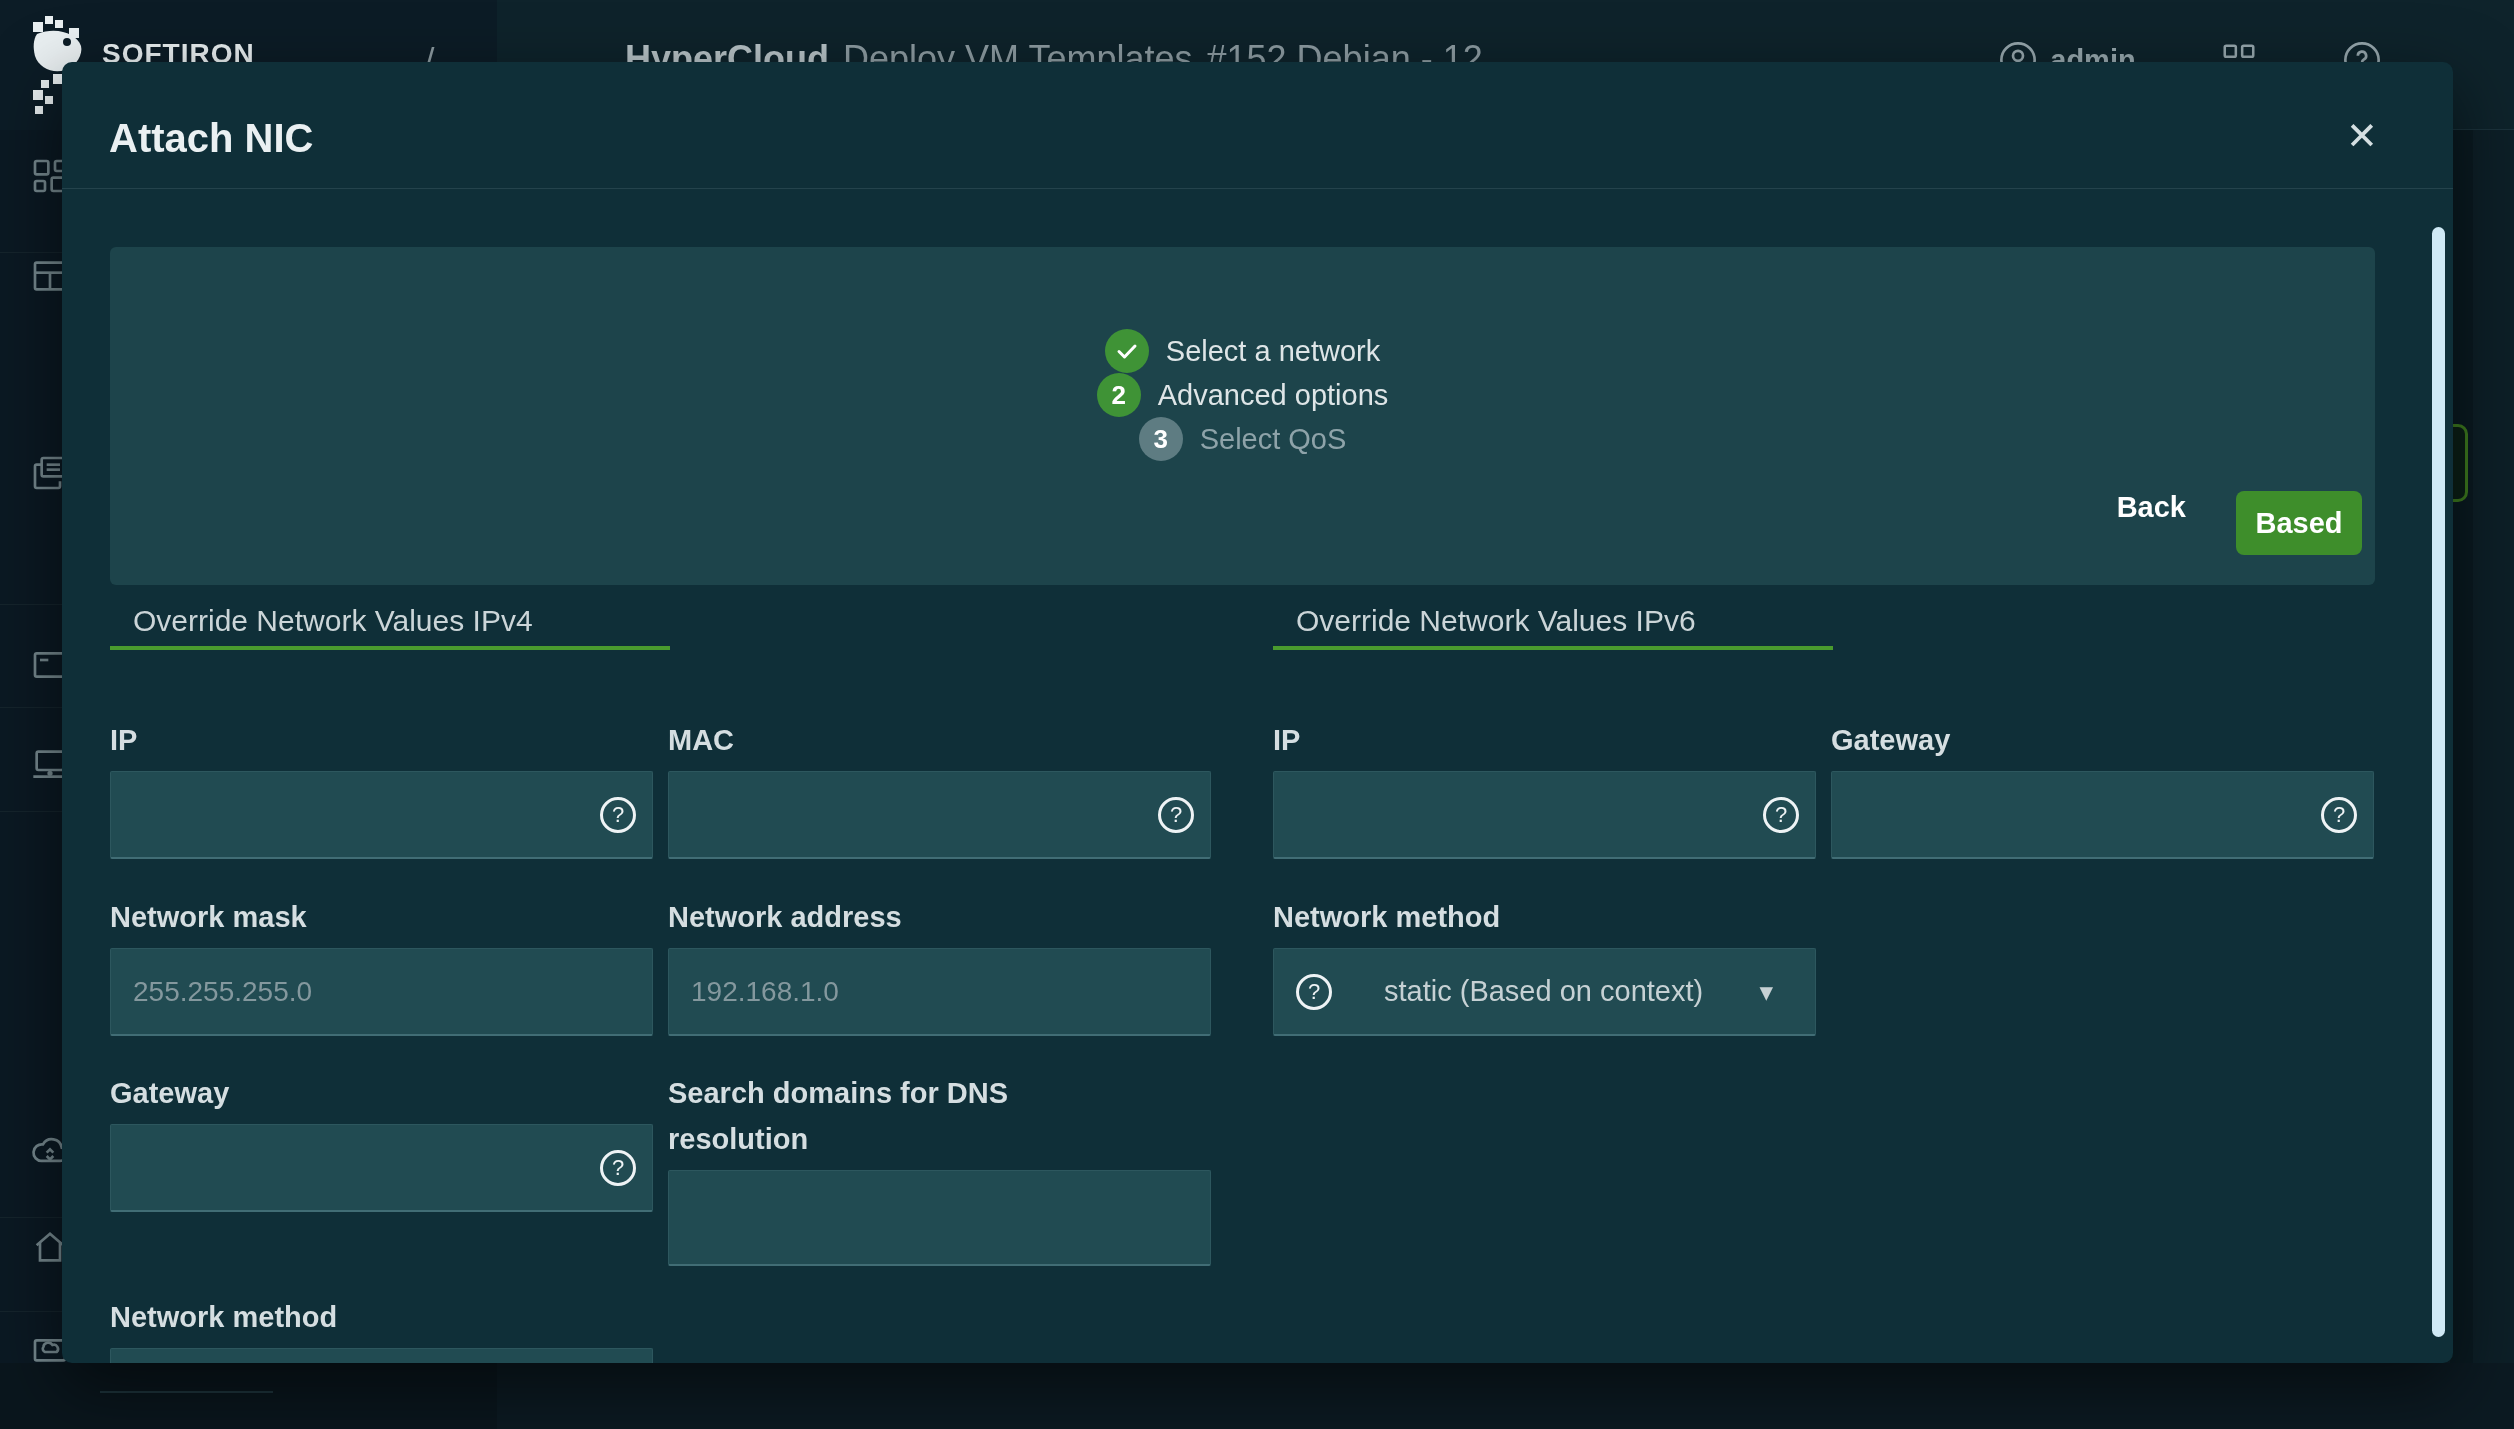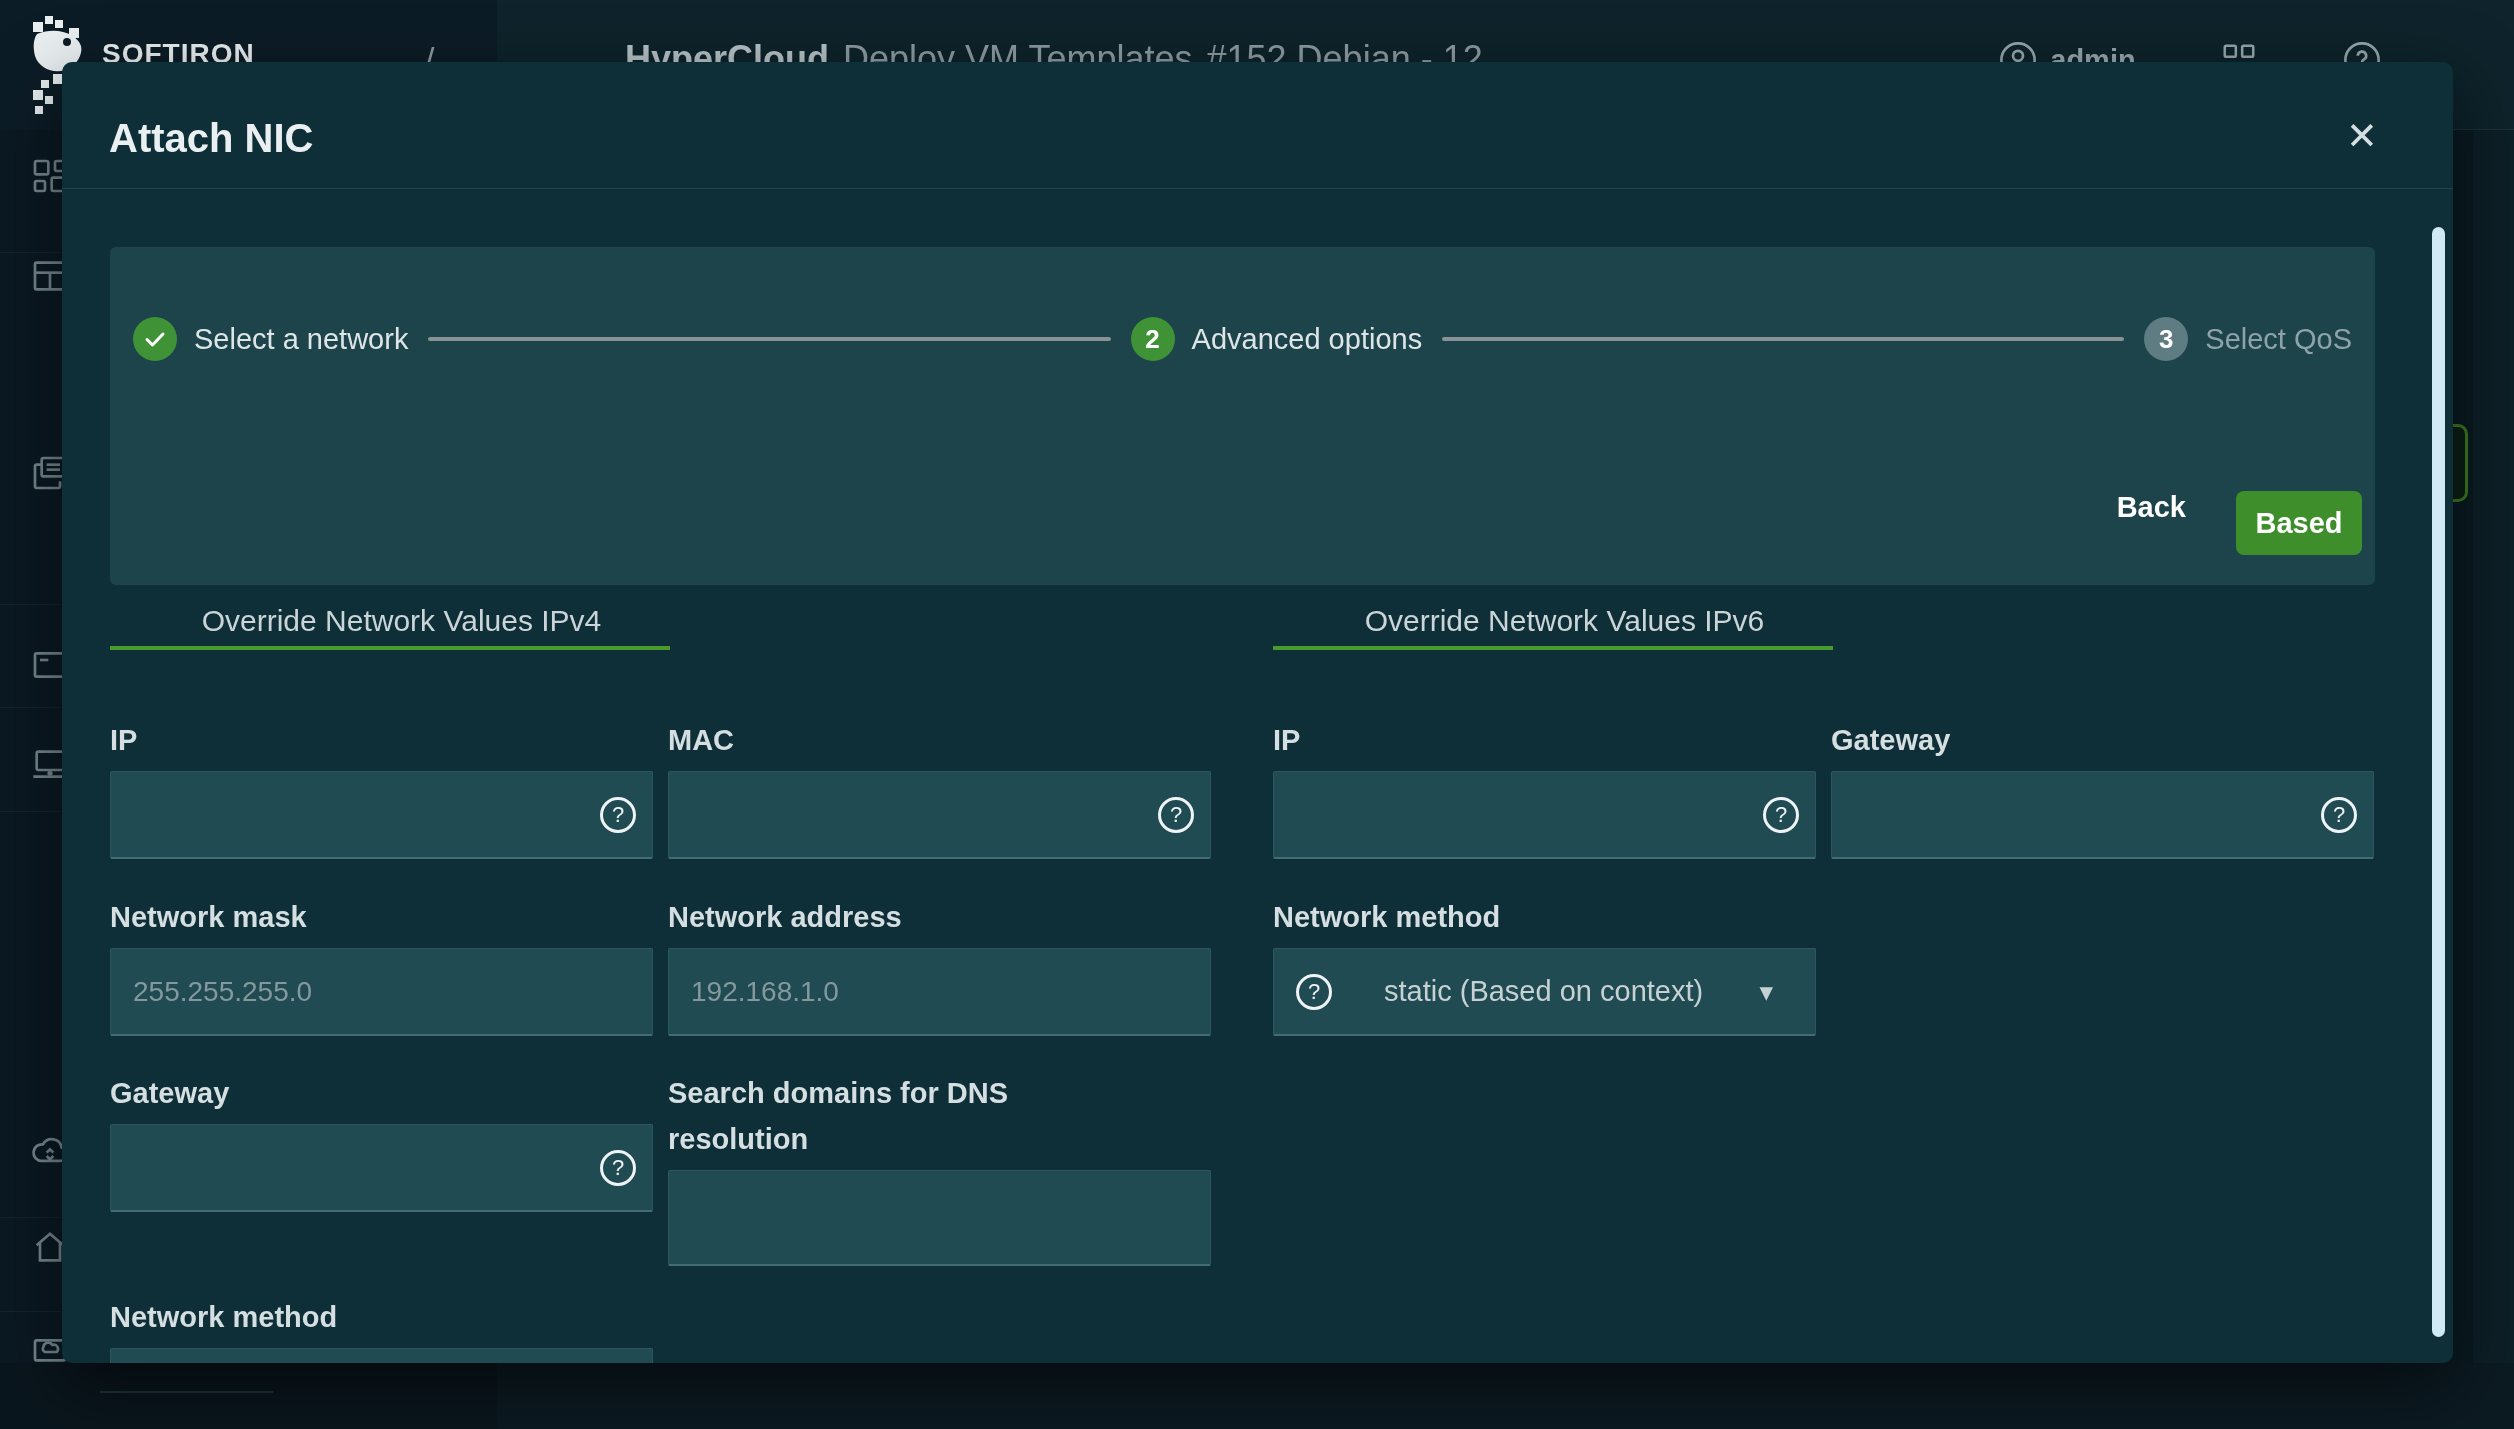--- a/index.html
+++ b/index.html
@@ -28,33 +28,33 @@
   .right-strip{position:absolute;left:2450px;top:130px;width:23px;height:1233px;background:#0a1a21;}
   .green-sliver{position:absolute;left:2402px;top:424px;width:66px;height:78px;border:3px solid #3e7c1f;border-radius:10px;background:#0b1f16;z-index:5;}
 
   
   .modal{position:absolute;left:62px;top:62px;width:2391px;height:1301px;background:#0f2f38;border-radius:10px;overflow:hidden;z-index:10;box-shadow:0 24px 70px rgba(0,0,0,.55);}
   .m-title{position:absolute;left:47px;top:54px;font-size:40px;font-weight:800;color:#eaf0f2;}
   .m-close{position:absolute;left:2276px;top:50px;width:48px;height:48px;background:transparent;border:0;color:#d5dfe2;font-size:38px;line-height:48px;text-align:center;cursor:pointer;padding:0;}
   .m-hline{position:absolute;left:0;top:126px;width:2391px;height:1px;background:#24434c;}
 
   .panel{position:absolute;left:48px;top:185px;width:2265px;height:338px;background:#1d444b;border-radius:6px;}
-  .stepper{position:absolute;left:23px;right:23px;top:70px;height:44px;display:flex;align-items:center;}
+  .stepper{position:absolute;left:23px;right:23px;top:82px;height:44px;display:flex;align-items:center;flex-direction:column;}
   .step{display:flex;align-items:center;}
   .s-circle{width:44px;height:44px;border-radius:50%;display:flex;align-items:center;justify-content:center;color:#fff;font-size:26px;font-weight:bold;flex:none;}
   .s-done .s-circle,.s-active .s-circle{background:#3f9336;}
   .s-next .s-circle{background:#5e7c82;}
   .s-label{margin-left:17px;font-size:29px;color:#dee5e7;white-space:nowrap;}
   .s-next .s-label{color:#8ea3a9;}
   .s-conn{flex:1;height:4px;border-radius:2px;background:#8a9296;margin:0 20px;}
   .panel-actions{position:absolute;right:13px;bottom:30px;display:flex;align-items:flex-start;gap:40px;}
   .btn-back{background:transparent;border:0;color:#ffffff;font-size:29px;font-weight:bold;cursor:pointer;padding:0 10px;}
   .btn-next{background:#3e8e2b;border:0;border-radius:8px;color:#ffffff;font-size:29px;font-weight:bold;width:126px;height:64px;cursor:pointer;}
 
-  .sec{position:absolute;top:538px;width:560px;text-align:center;}
+  .sec{position:absolute;top:538px;width:560px;}
   .sec-title{font-size:30px;color:#cbd5d8;line-height:42px;padding-left:23px;}
   .sec-line{margin-top:4px;height:4px;background:#4a9b2e;}
   .sec-a{left:48px;} .sec-b{left:1211px;}
 
   .fld{position:absolute;width:543px;}
   .c-a1{left:48px;} .c-b1{left:606px;} .c-a2{left:1211px;} .c-b2{left:1769px;}
   .r1{top:631px;} .r2{top:808px;} .r3{top:984px;} .r4{top:1208px;}
   .flabel{font-size:29px;font-weight:bold;color:#d5dee1;line-height:46px;margin-top:24px;}
   .fbox{position:relative;margin-top:8px;height:88px;background:#214b52;border:1px solid #2d575e;border-bottom:2px solid #416d75;border-radius:2px;}
   .fbox input{width:100%;height:100%;background:transparent;border:0;outline:0;color:#22c55e;font-size:28px;padding:0 70px 0 22px;}

